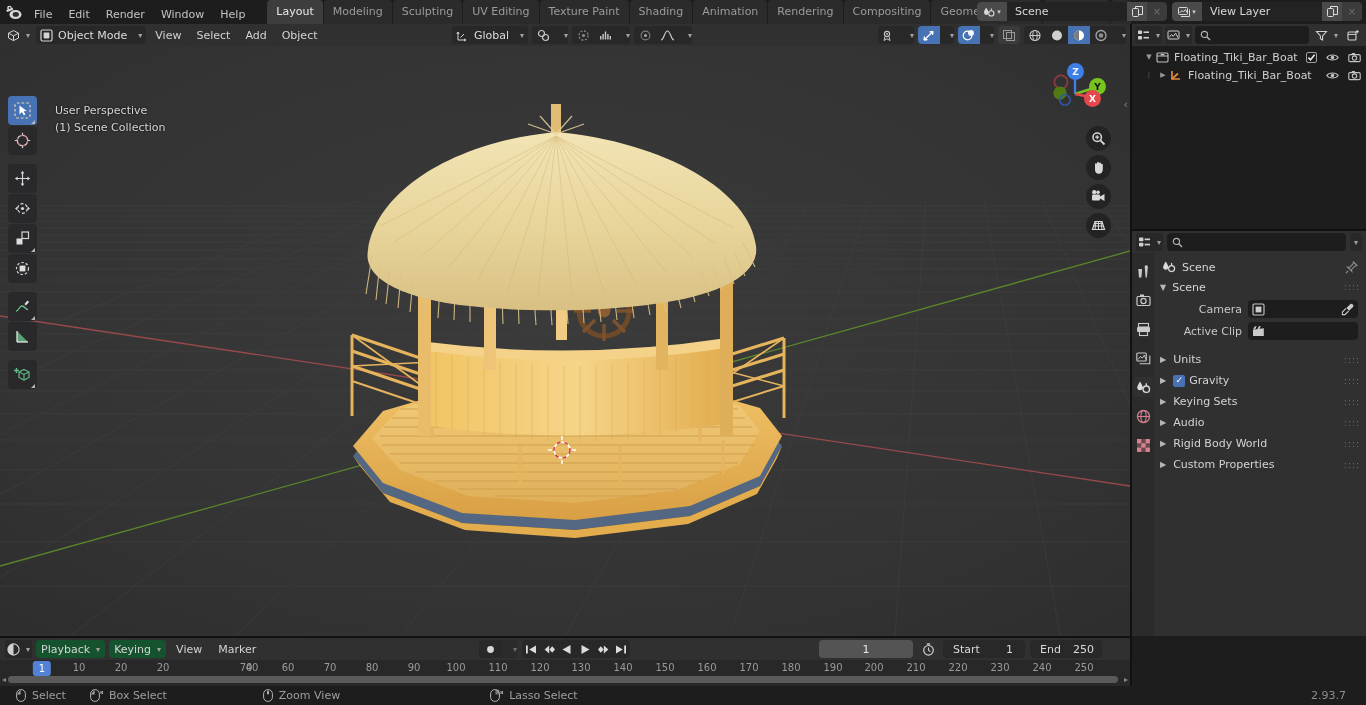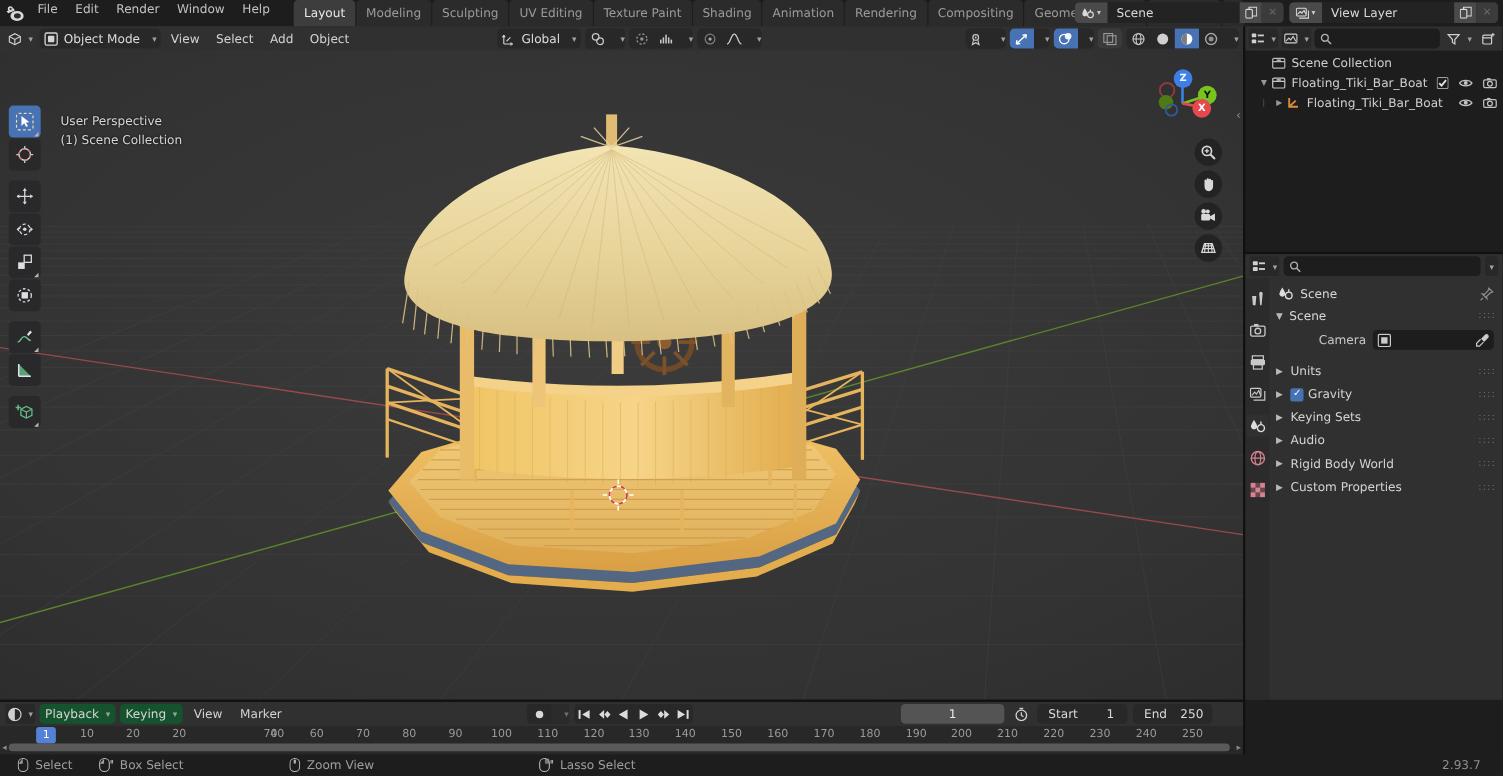--- a/index.html
+++ b/index.html
@@ -10,21 +10,21 @@
     font-size: 11px;
     color: #e5e5e5;
     overflow: hidden;
     -webkit-font-smoothing: antialiased;
   }
   .app { position: relative; width: 1366px; height: 705px; }
 
   
   .topbar {
     position: absolute; left: 0; top: 0; width: 1366px; height: 24px;
-    background: #1d1d1d; display: flex; align-items: flex-start;
+    background: #1d1d1d; display: flex; align-items: flex-end;
   }
   .blender-logo { width: 26px; height: 24px; display: flex; align-items: center; justify-content: center; }
   .menu-item {
     padding: 2px 8px; color: #c3c3c3; font-size: 11px; line-height: 14px;
     border-radius: 3px; white-space: nowrap;
   }
   .wsp-tabs { display: flex; align-items: center; margin-left: 14px; gap: 1px; }
   .wsp-tab {
     padding: 4px 9px 5px 9px; font-size: 11px; color: #9b9b9b;
     background: #2b2b2b; border-radius: 4px 4px 0 0; height: 24px;
@@ -813,31 +813,20 @@
       </div>
       <div class="btn-flat" style="padding:0 3px;">
         <svg width="13" height="13" viewBox="0 0 13 13">
           <rect x="1" y="3" width="8" height="8" rx="1" fill="none" stroke="#d0d0d0" stroke-width="1.1"></rect>
           <path d="M1 5.4 H9" stroke="#d0d0d0" stroke-width="1"></path>
           <path d="M10.2 1 V4.2 M8.6 2.6 H11.8" stroke="#d0d0d0" stroke-width="1.1"></path>
         </svg>
       </div>
     </div>
     <div class="ol-body">
-      <div class="ol-row" style="padding-left:10px;">
-        <span style="width:14px;"></span>
-        <span style="display:flex;align-items:center;width:18px;">
-          <svg width="13" height="13" viewBox="0 0 13 13">
-            <rect x="1" y="2" width="11" height="9" rx="1.2" fill="none" stroke="#b8b8b8" stroke-width="1.1"></rect>
-            <path d="M1 5 H12" stroke="#b8b8b8" stroke-width="1"></path>
-            <rect x="4.6" y="3" width="3.8" height="1.4" fill="#b8b8b8"></rect>
-          </svg>
-        </span>
-        <span>Scene Collection</span>
-      </div>
 
       <div class="ol-row" style="padding-left:10px;">
         <span class="disc">▼</span>
         <span style="display:flex;align-items:center;width:18px;">
           <svg width="13" height="13" viewBox="0 0 13 13">
             <rect x="1" y="2" width="11" height="9" rx="1.2" fill="none" stroke="#c4c4c4" stroke-width="1.1"></rect>
             <path d="M1 5 H12" stroke="#c4c4c4" stroke-width="1"></path>
             <rect x="4.6" y="3" width="3.8" height="1.4" fill="#c4c4c4"></rect>
           </svg>
         </span>
@@ -1006,20 +995,30 @@
           <span class="eyedrop">
             <svg width="13" height="13" viewBox="0 0 13 13">
                 <path d="M9.2 1.2 A2 2 0 0 1 12 4 L8.2 7.8 L5.4 5 Z" fill="#cacaca"></path>
                 <path d="M5 5.4 L1.4 9 V11.6 H4 L7.6 8" fill="none" stroke="#cacaca" stroke-width="1.1"></path>
               </svg>
           </span>
         </span>
       </div>
 
 
+      <div class="prop-row">
+        <span class="prop-lbl">Active Clip</span>
+        <span class="prop-field">
+          <svg width="13" height="13" viewBox="0 0 13 13">
+            <path d="M1 4.8 L11.8 3.2 V11 H1 Z" fill="#cacaca"></path>
+            <path d="M1 4.6 L2.6 1.6 L4.6 1.3 L3.2 4.3 Z M5.4 4.2 L6.8 1.2 L8.8 0.9 L7.4 3.9 Z" fill="#cacaca"></path>
+          </svg>
+          <span></span>
+        </span>
+      </div>
 
       <div style="height:6px;"></div>
 
       <div class="sect-row">
         <span class="tri">▶</span>
         <span>Units</span>
         <span class="grip">::::</span>
       </div>
       <div class="sect-row">
         <span class="tri">▶</span>

